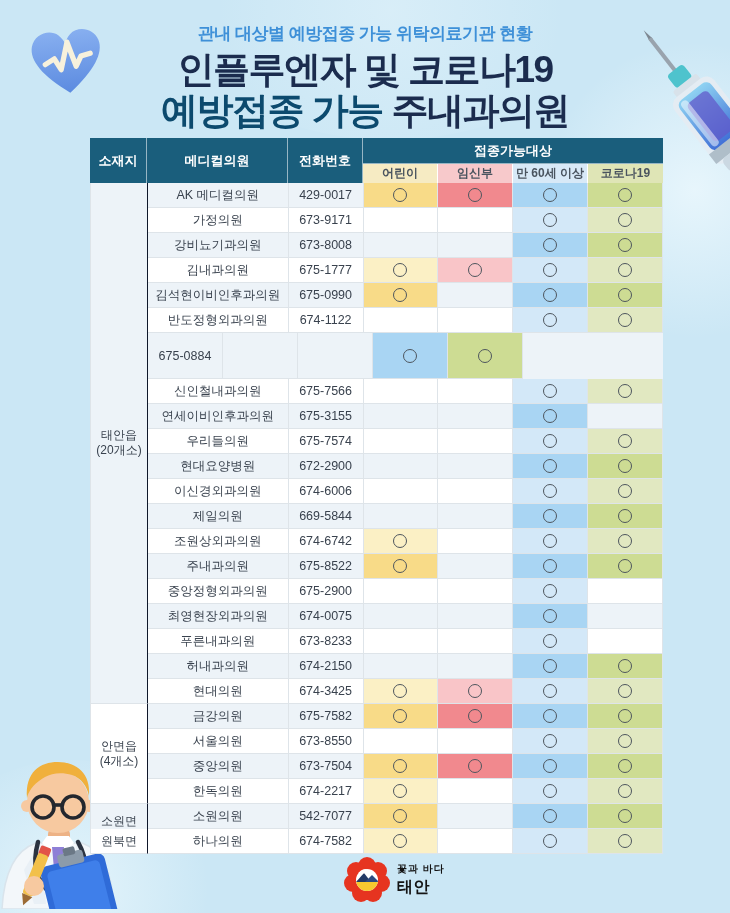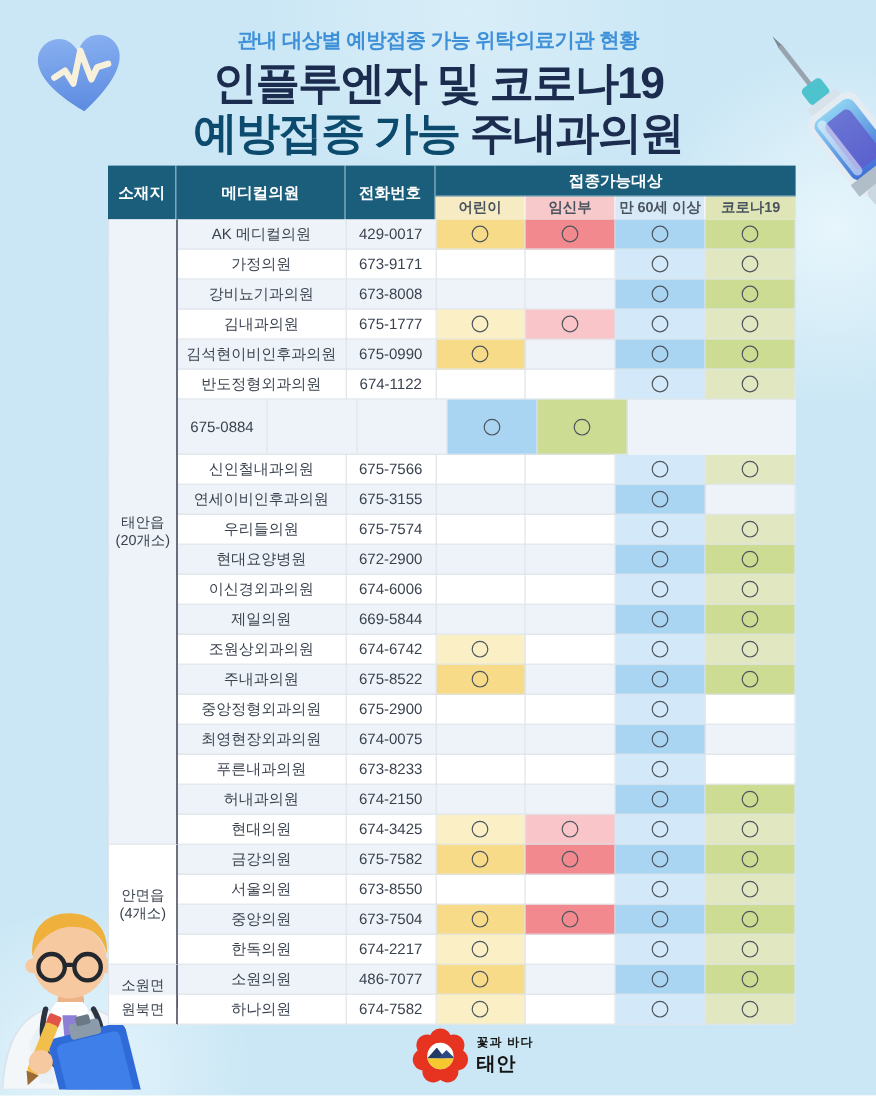--- a/index.html
+++ b/index.html
@@ -498,21 +498,21 @@
           <div class="tcell c-t col2 light">
             <span class="ring"></span>
           </div>
           <div class="tcell c-t col3 light">
             <span class="ring"></span>
           </div>
         </div>
         <div class="trow tint" style="height: 25px;">
           <div class="tcell c-loc"></div>
           <div class="tcell c-name">소원의원</div>
-          <div class="tcell c-phone">486-7077</div>
+          <div class="tcell c-phone">542-7077</div>
           <div class="tcell c-t col0 strong">
             <span class="ring"></span>
           </div>
           <div class="tcell c-t col1"></div>
           <div class="tcell c-t col2 strong">
             <span class="ring"></span>
           </div>
           <div class="tcell c-t col3 strong">
             <span class="ring"></span>
           </div>

